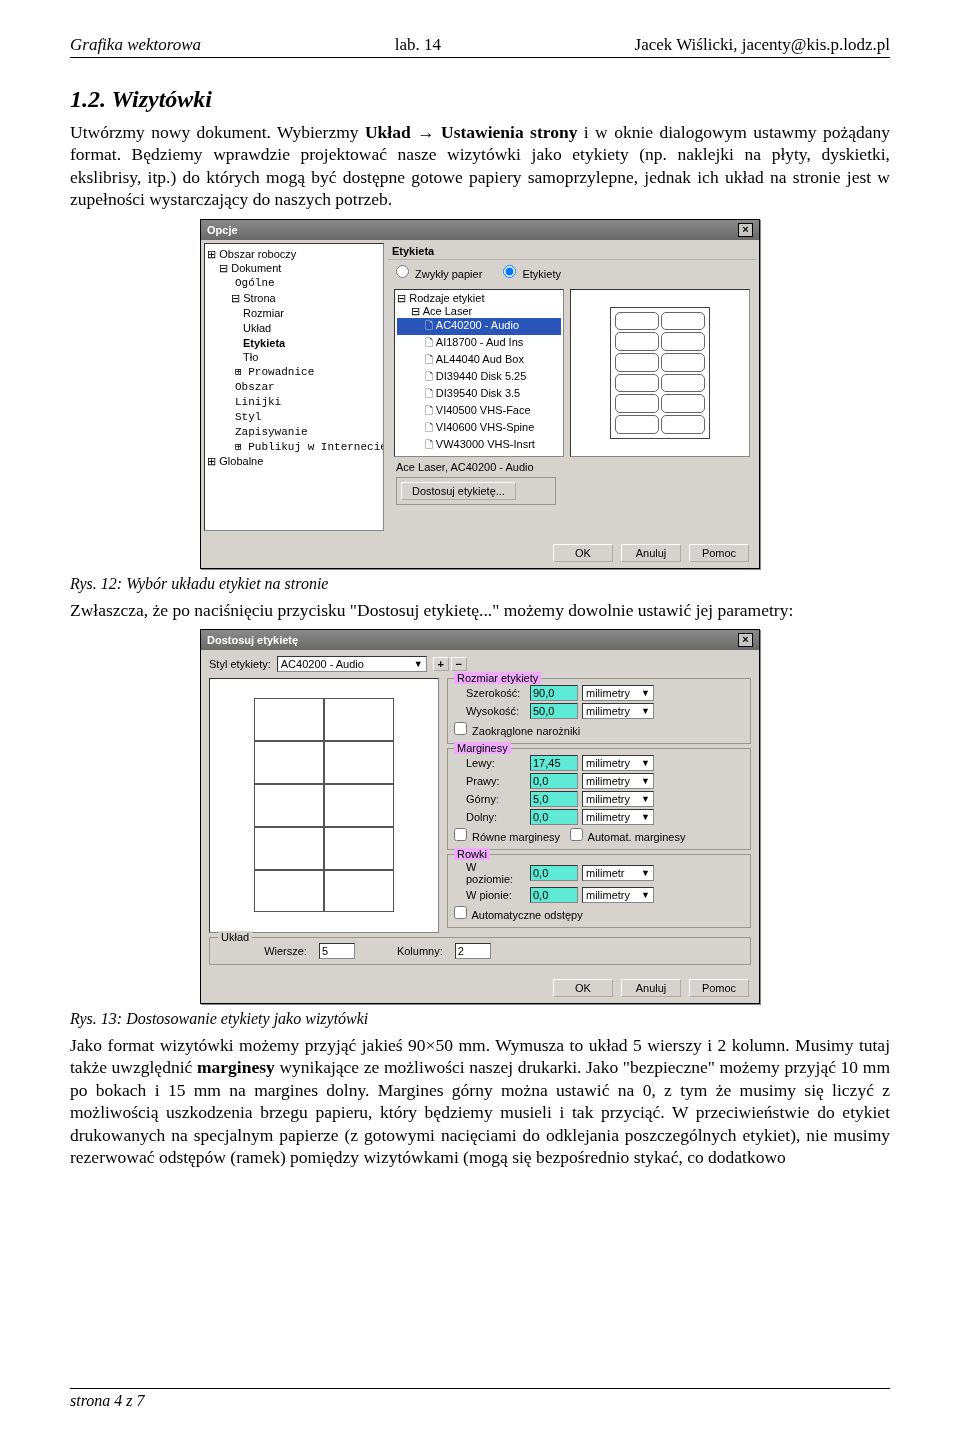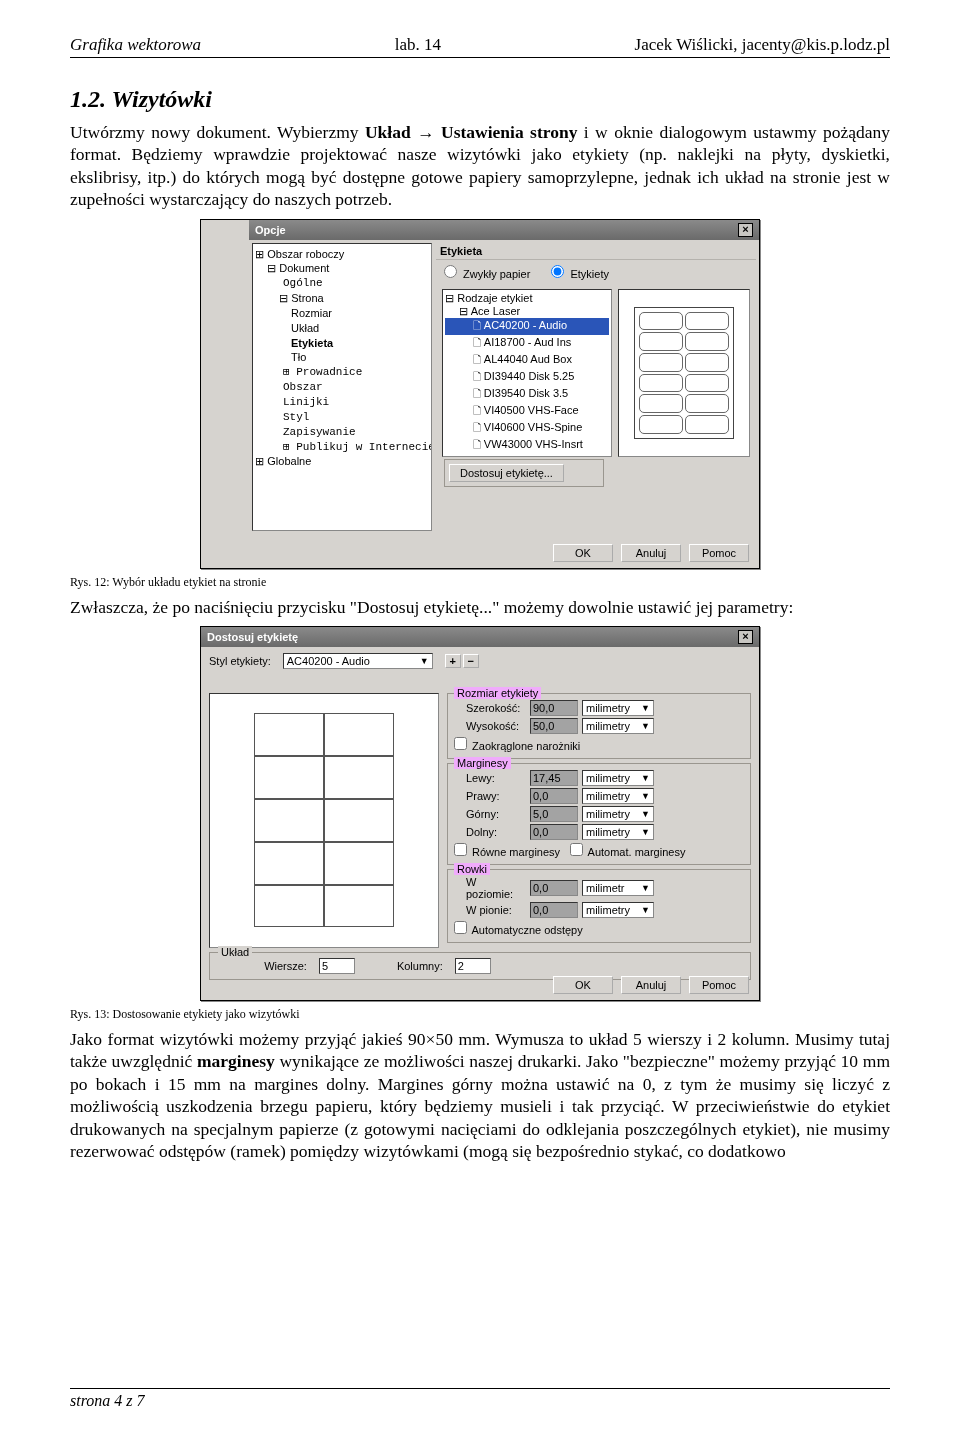--- a/index.html
+++ b/index.html
@@ -31,35 +31,36 @@
   }
   p.body {
     font-size: 17.5px;
     line-height: 1.28;
     text-align: justify;
     margin-bottom: 8px;
   }
   .bold { font-weight: bold; }
 
   .fig-caption {
-    font-size: 12px;
+    font-style: italic;
+    font-size: 16px;
     margin: 4px 0 6px 0;
   }
 
   
   .dlg {
     background: #d6d3cf;
     border: 1px solid #000;
     font-family: Tahoma, Arial, sans-serif;
     font-size: 11px;
     color: #000;
     margin: 8px auto 6px auto;
     box-shadow: 1px 1px 0 #888;
   }
-  .dlg1 { width: 560px; height: 350px; position: relative; padding-left: 48px; }
+  .dlg1 { width: 560px; height: 350px; position: relative; }
   .dlg-title {
     background: linear-gradient(#8a8a8a,#6a6a6a);
     color: #fff;
     font-weight: bold;
     padding: 3px 6px;
     display: flex;
     justify-content: space-between;
     align-items:center;
     font-size:11px;
   }
@@ -132,21 +133,21 @@
     min-width:60px;
   }
   .dlg-footer {
     position:absolute; bottom:6px; right:10px;
     display:flex; gap:8px;
   }
 
   
   .dlg2 { width: 560px; height: 375px; position:relative; margin-top:4px; }
   .dlg2-body { padding: 6px 8px; height: calc(100% - 56px); position:relative; }
-  .style-row { display:flex; align-items:center; gap:12px; margin-bottom:24px; }
+  .style-row { display:flex; align-items:center; gap:6px; margin-bottom:6px; }
   .combo {
     background:#fff; border:1px inset #888; padding:1px 3px;
     font-size:11px; display:inline-flex; align-items:center; justify-content:space-between;
   }
   .combo .arrow { font-size:9px; margin-left:4px; }
   .plusminus { display:inline-flex; gap:2px; }
   .plusminus span { border:1px outset #fff; background:#d6d3cf; width:16px; text-align:center; font-weight:bold; }
 
   .dlg2-main { display:flex; gap:8px; }
   .preview-area {
@@ -157,21 +158,21 @@
     width:140px; height:214px;
     display:grid; grid-template-columns:1fr 1fr; grid-template-rows:repeat(5,1fr);
   }
   .preview-grid div { border:1px solid #555; }
 
   .props { flex:1; display:flex; flex-direction:column; gap:4px; }
   .fieldset { border:1px solid #9a968f; padding:4px 6px 6px 6px; position:relative; }
   .fieldset > .legend { position:absolute; top:-7px; left:6px; background:#f0abfc; padding:0 3px; font-size:11px; }
   .fld-row { display:flex; align-items:center; gap:4px; margin:2px 12px; font-size:11px; }
   .fld-row .lbl { width:60px; }
-  .fld-row .num { width:48px; background:#a3a3a3; border:1px inset #888; padding:1px 2px; text-align:left; }
+  .fld-row .num { width:48px; background:#5eead4; border:1px inset #888; padding:1px 2px; text-align:left; }
   .fld-row .unit { width:72px; }
   .chk-row { display:flex; gap:10px; font-size:11px; margin-top:3px; }
   .chk-row input { margin-right:2px; }
 
   .layout-row {
     border:1px solid #9a968f; padding:5px 8px; margin-top:4px;
     display:flex; gap:12px; align-items:center; font-size:11px;
   }
   .layout-row .num { width:36px; background:#fff; border:1px inset #888; padding:1px 2px; }
 
@@ -255,20 +256,21 @@
             <div></div>
               <div></div>
               <div></div>
               <div></div>
               <div></div>
               <div></div>
           </div>
         </div>
       </div>
 
+      <div class="selected-label-line">Ace Laser, AC40200 - Audio</div>
       <div class="customize-box">
         <button class="btn">Dostosuj etykietę...</button>
       </div>
     </div>
   </div>
   <div class="dlg-footer">
     <button class="btn">OK</button>
     <button class="btn">Anuluj</button>
     <button class="btn">Pomoc</button>
   </div>

